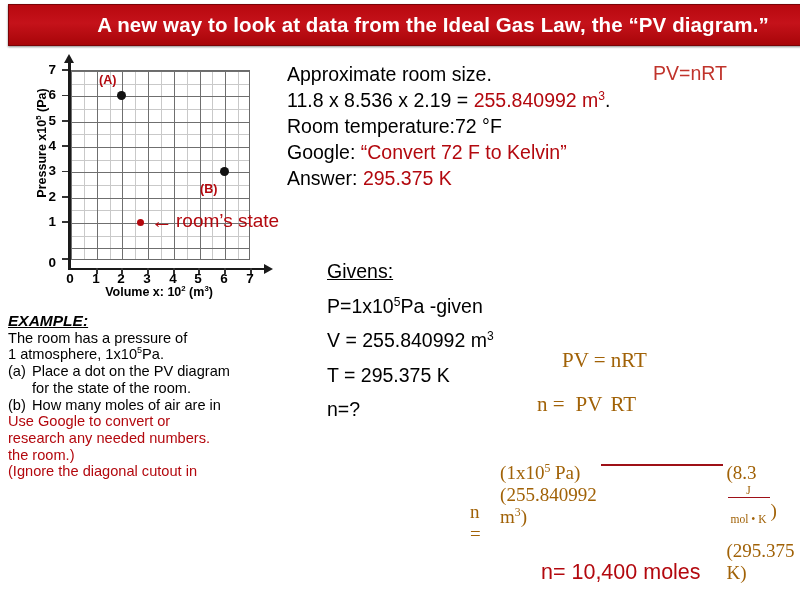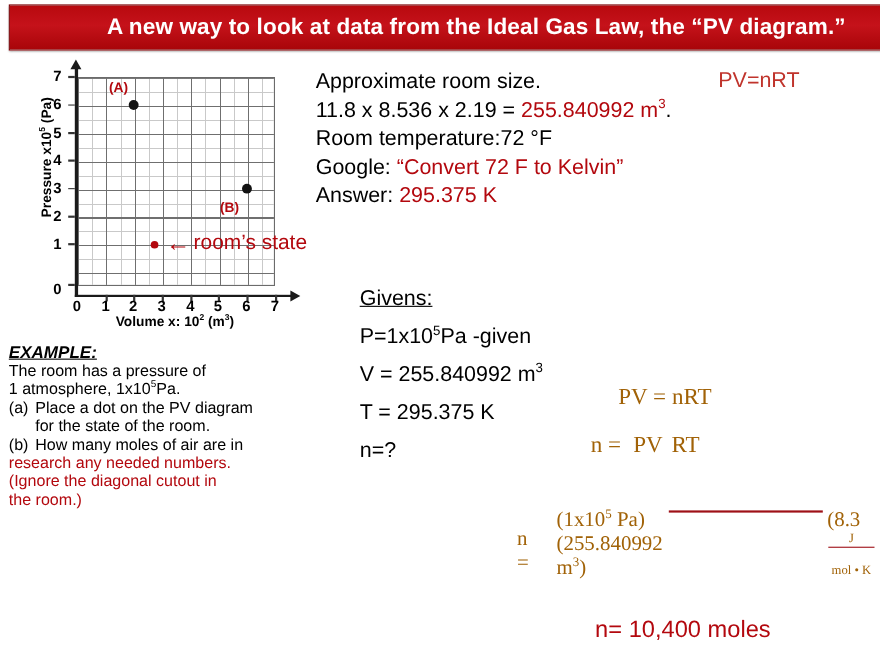--- a/index.html
+++ b/index.html
@@ -219,23 +219,24 @@
   <div class="item">
     <span class="mk"></span>
     <span class="bd nj">for the state of the room.</span>
   </div>
 
   <div class="item">
     <span class="mk">(b)</span>
     <span class="bd">How many moles of air are in</span>
   </div>
 
+  <div class="ln red">Use Google to convert or</div>
   <div class="ln red">research any needed numbers.</div>
+  <div class="ln red">the room.)</div>
   <div class="ln red">(Ignore the diagonal cutout in</div>
-  <div class="ln red">the room.)</div>
 </div>
 
 <div class="eq" id="eq-pvnrt">PV = nRT</div>
 
 <div class="eq" id="eq-n">
   <span class="lhs">n =</span>
   <span class="frac">
     <span class="num">PV</span>
     <span class="bar"></span>
     <span class="den">RT</span>
@@ -244,17 +245,17 @@
 
 <div class="eq" id="eq-big">
   <span class="lhs">n =</span>
   <span class="frac">
     <span class="num"><span>(1x10</span><span class="sup">5</span><span> Pa)(255.840992 m</span><span class="sup">3</span><span>)</span></span>
     <span class="bar"></span>
     <span class="den"><span>(8.3</span><span class="minifrac">
           <span class="mnum">J</span>
           <span class="mbar"></span>
           <span class="mden">mol • K</span>
-        </span></span>
+        </span><span>)(295.375 K)</span></span>
   </span>
 </div>
 
 <div id="answer">n= 10,400 moles</div>
 
 </body></html>

